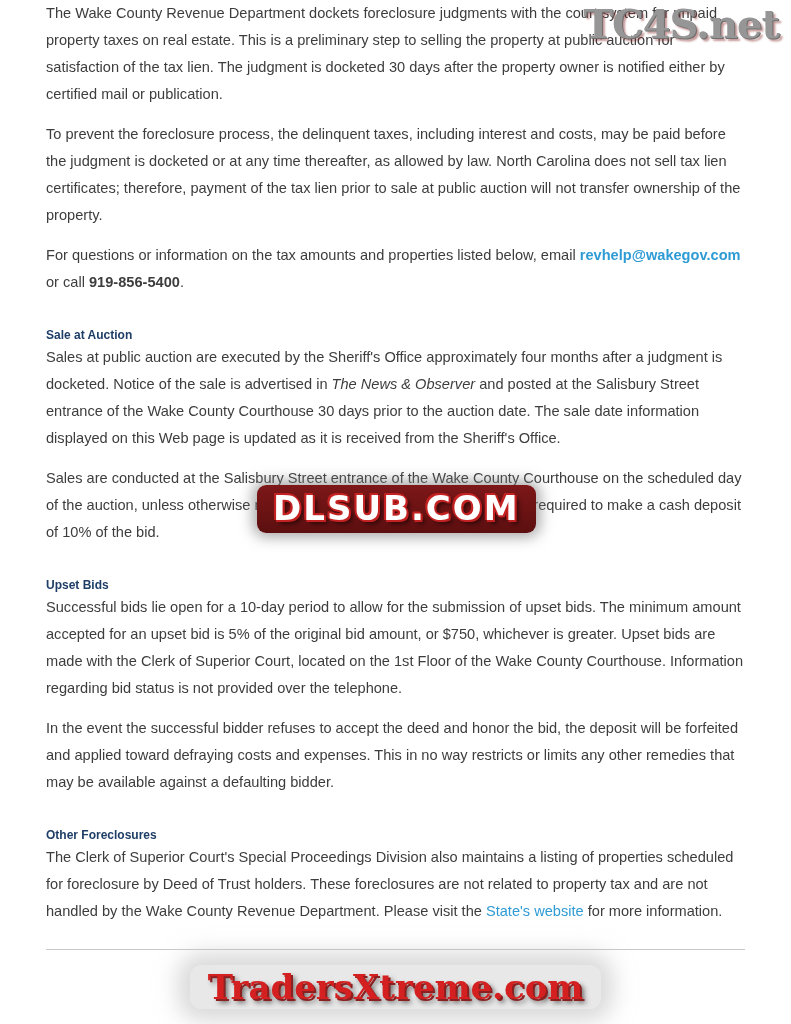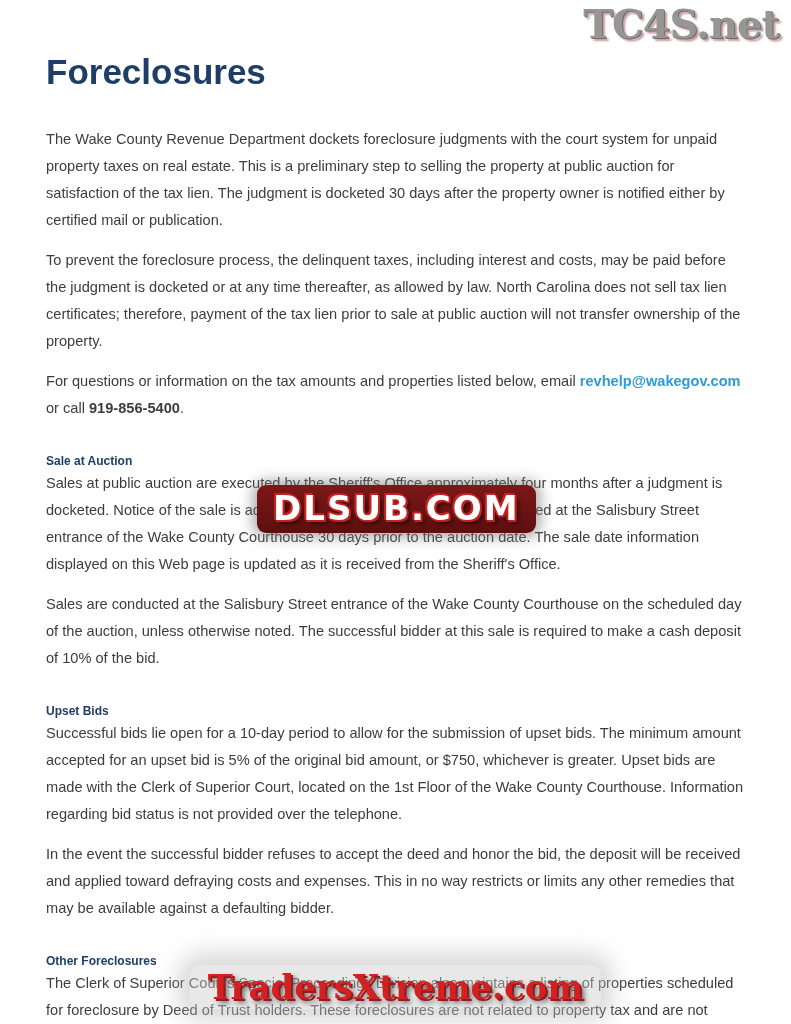--- a/index.html
+++ b/index.html
@@ -111,38 +111,37 @@
 </style>
 </head>
 <body>
 
 <div id="page">
 
   <div class="wm-tc4s">TC4S.net</div>
 
   <div id="content">
 
-    <h1 class="page-title">Foreclosures</h1>
 
     <p class="body-text">The Wake County Revenue Department dockets foreclosure judgments with the court system for unpaid property taxes on real estate. This is a preliminary step to selling the property at public auction for satisfaction of the tax lien. The judgment is docketed 30 days after the property owner is notified either by certified mail or publication.</p>
 
     <p class="body-text">To prevent the foreclosure process, the delinquent taxes, including interest and costs, may be paid before the judgment is docketed or at any time thereafter, as allowed by law. North Carolina does not sell tax lien certificates; therefore, payment of the tax lien prior to sale at public auction will not transfer ownership of the property.</p>
 
     <p class="body-text"><span>For questions or information on the tax amounts and properties listed below, email </span><a class="text-link email-link">revhelp@wakegov.com</a><span> or call </span><span class="phone">919-856-5400</span><span>.</span></p>
 
 
     <h2 class="section-heading">Sale at Auction</h2>
     <p class="body-text"><span>Sales at public auction are executed by the Sheriff's Office approximately four months after a judgment is docketed. Notice of the sale is advertised in </span><span class="italic">The News &amp; Observer</span><span> and posted at the Salisbury Street entrance of the Wake County Courthouse 30 days prior to the auction date. The sale date information displayed on this Web page is updated as it is received from the Sheriff's Office.</span></p>
 
     <p class="body-text">Sales are conducted at the Salisbury Street entrance of the Wake County Courthouse on the scheduled day of the auction, unless otherwise noted. The successful bidder at this sale is required to make a cash deposit of 10% of the bid.</p>
 
     <h2 class="section-heading">Upset Bids</h2>
     <p class="body-text">Successful bids lie open for a 10-day period to allow for the submission of upset bids. The minimum amount accepted for an upset bid is 5% of the original bid amount, or $750, whichever is greater. Upset bids are made with the Clerk of Superior Court, located on the 1st Floor of the Wake County Courthouse. Information regarding bid status is not provided over the telephone.</p>
 
-    <p class="body-text">In the event the successful bidder refuses to accept the deed and honor the bid, the deposit will be received and applied toward defraying costs and expenses. This in no way restricts or limits any other remedies that may be available against a defaulting bidder.</p>
+    <p class="body-text">In the event the successful bidder refuses to accept the deed and honor the bid, the deposit will be forfeited and applied toward defraying costs and expenses. This in no way restricts or limits any other remedies that may be available against a defaulting bidder.</p>
 
     <h2 class="section-heading">Other Foreclosures</h2>
     <p class="body-text"><span>The Clerk of Superior Court's Special Proceedings Division also maintains a listing of properties scheduled for foreclosure by Deed of Trust holders. These foreclosures are not related to property tax and are not handled by the Wake County Revenue Department. Please visit the </span><a class="text-link">State's website</a><span> for more information.</span></p>
 
     <hr class="bottom-divider">
 
   </div>
 
   <div class="wm-dlsub">DLSUB.COM</div>
 

